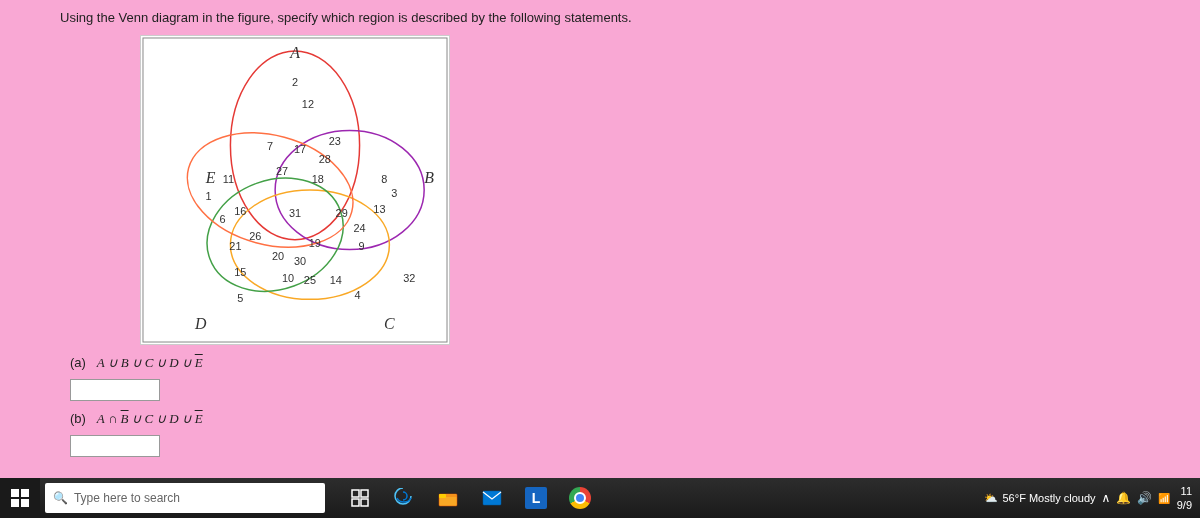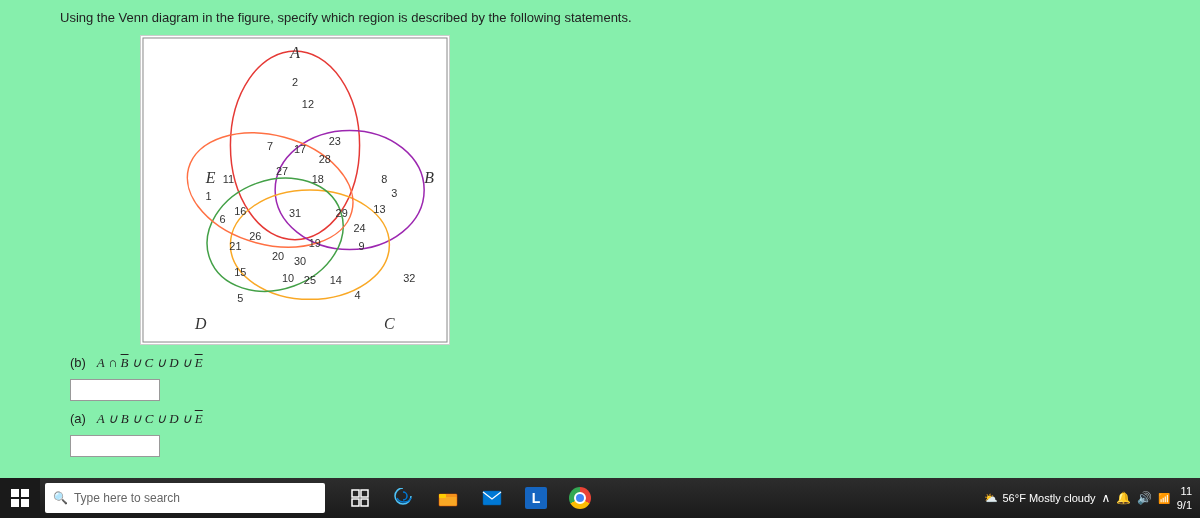--- a/index.html
+++ b/index.html
@@ -7,21 +7,21 @@
       font-family: Arial, sans-serif;
       background: #f0f0f0;
       width: 1200px;
       height: 518px;
       overflow: hidden;
       position: relative;
     }
 
     
     .main-content {
-      background: #86efac;
+      background: #f9a8d4;
       width: 100%;
       height: 478px;
       padding: 10px 60px;
       position: relative;
     }
 
     .question-text {
       font-size: 13px;
       color: #222;
       margin-bottom: 10px;
@@ -307,40 +307,40 @@
 
       <text x="270" y="248" text-anchor="middle" font-size="11" fill="#333">32</text>
     </svg>
   </div>
 
   
   <div class="answers-section">
     <div class="answer-block">
       <div class="answer-row">
         <span class="answer-label">
+          <span>(a) &nbsp;</span>
+          <span class="math-cap">
+            A&nbsp;∪&nbsp;B&nbsp;∪&nbsp;C&nbsp;∪&nbsp;D&nbsp;∪&nbsp;<span style="text-decoration:overline;">E</span>
+          </span>
+        </span>
+      </div>
+      <input type="text" class="answer-input" style="">
+    </div>
+
+    <div class="answer-block">
+      <div class="answer-row">
+        <span class="answer-label">
           <span>(b) &nbsp;</span>
           <span class="math-cap">
             A&nbsp;∩&nbsp;<span style="text-decoration:overline;">B</span>&nbsp;∪&nbsp;C&nbsp;∪&nbsp;D&nbsp;∪&nbsp;<span style="text-decoration:overline;">E</span>
           </span>
         </span>
       </div>
       <input type="text" class="answer-input" style="">
     </div>
-
-    <div class="answer-block">
-      <div class="answer-row">
-        <span class="answer-label">
-          <span>(a) &nbsp;</span>
-          <span class="math-cap">
-            A&nbsp;∪&nbsp;B&nbsp;∪&nbsp;C&nbsp;∪&nbsp;D&nbsp;∪&nbsp;<span style="text-decoration:overline;">E</span>
-          </span>
-        </span>
-      </div>
-      <input type="text" class="answer-input" style="">
-    </div>
   </div>
 
   <button class="submit-btn">Submit Answer</button>
 </div>
 
 <div class="taskbar">
 
   <div class="taskbar-start">
     <div class="windows-icon">
       <div></div>
@@ -404,16 +404,16 @@
       <span>56°F  Mostly cloudy</span>
     </div>
     <div class="tray-icons">
       <span style="cursor:pointer;">∧</span>
       <span style="cursor:pointer;">🔔</span>
       <span style="cursor:pointer;">🔊</span>
       <span style="cursor:pointer; font-size:10px;">📶</span>
     </div>
     <div class="tray-clock" style="cursor:pointer;">
       <div>11</div>
-      <div>9/1</div>
+      <div>9/9</div>
     </div>
   </div>
 </div>
 
 </body></html>

